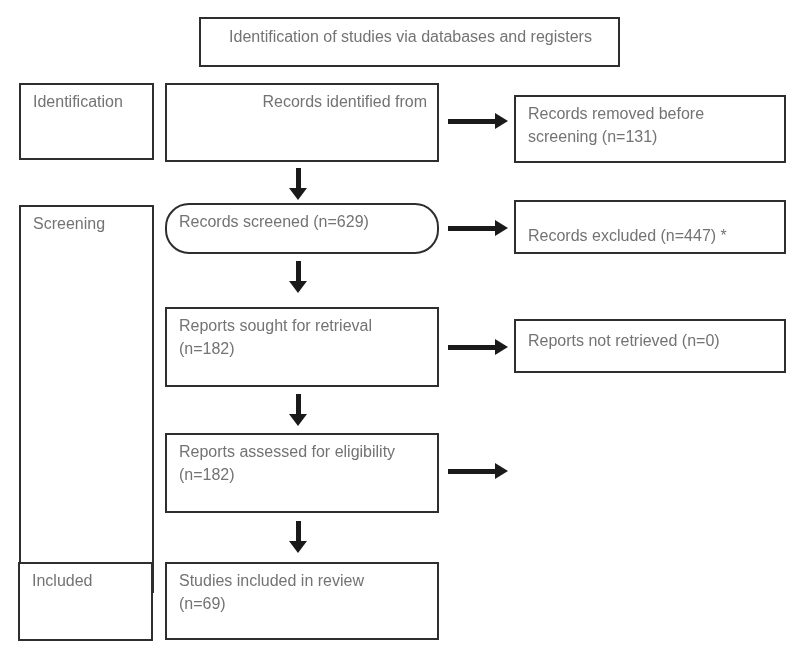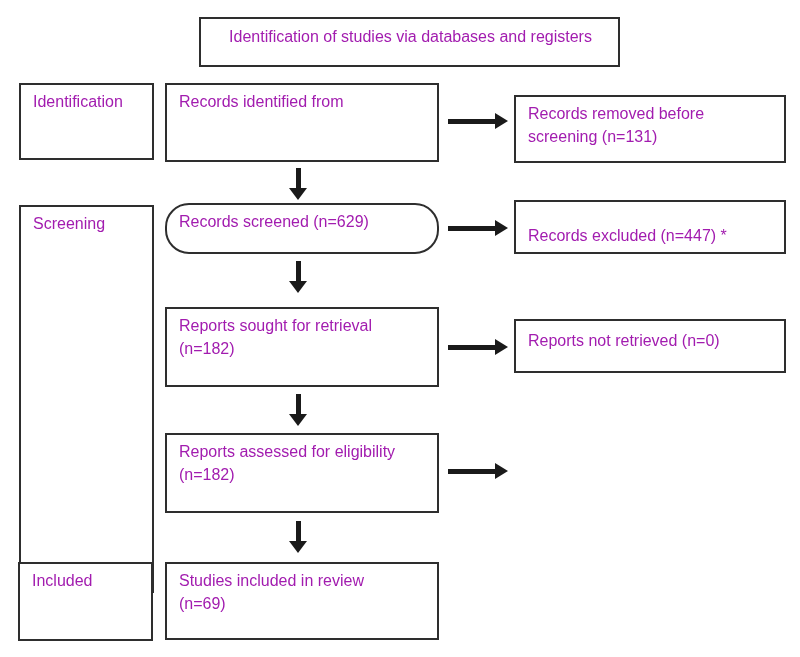--- a/index.html
+++ b/index.html
@@ -14,21 +14,21 @@
     height: 657px;
     background: #ffffff;
     overflow: hidden;
   }
   .box {
     position: absolute;
     border: 2px solid #2e2e2e;
     background: #ffffff;
     font-size: 16px;
     line-height: 1.42;
-    color: #a21caf;
+    color: #737373;
     padding: 6px 10px 0 12px;
   }
   .title-box {
     text-align: center;
     padding-top: 7px;
   }
   .box-line { white-space: nowrap; }
 
   
   .arrow-h {
@@ -83,21 +83,21 @@
   </div>
 
   <div class="box" style="left:19px; top:205px; width:135px; height:388px;">
     <div class="box-line">Screening</div>
   </div>
 
   <div class="box" style="left:18px; top:562px; width:135px; height:79px;">
     <div class="box-line">Included</div>
   </div>
 
-  <div class="box" style="left:165px; top:83px; width:274px; height:79px;">
+  <div class="box" style="left:165px; top:83px; width:274px; height:79px;text-align:right;">
     <div class="box-line">Records identified from</div>
   </div>
 
   <div class="box" style="left:165px; top:203px; width:274px; height:51px;border-radius:24px;">
     <div class="box-line">Records screened (n=629)</div>
     <div class="box-line"></div>
   </div>
 
   <div class="box" style="left:165px; top:307px; width:274px; height:80px;">
     <div class="box-line">Reports sought for retrieval</div>

